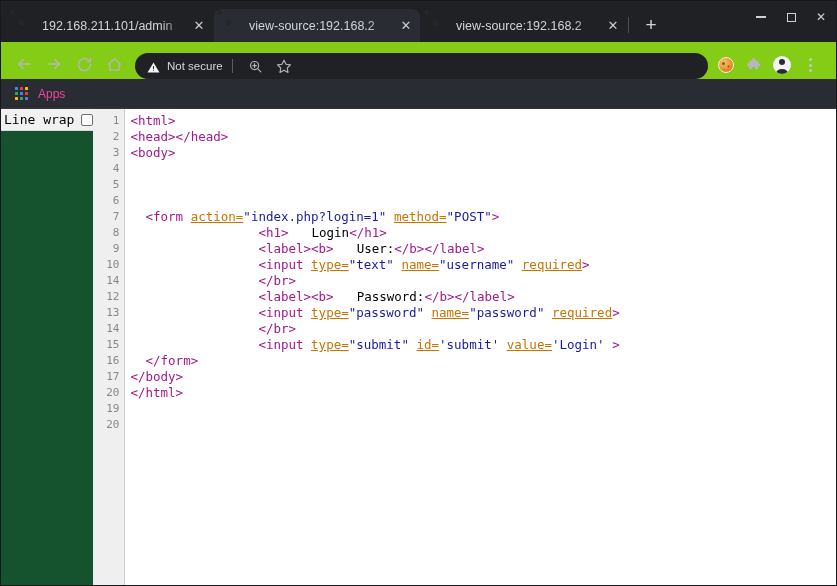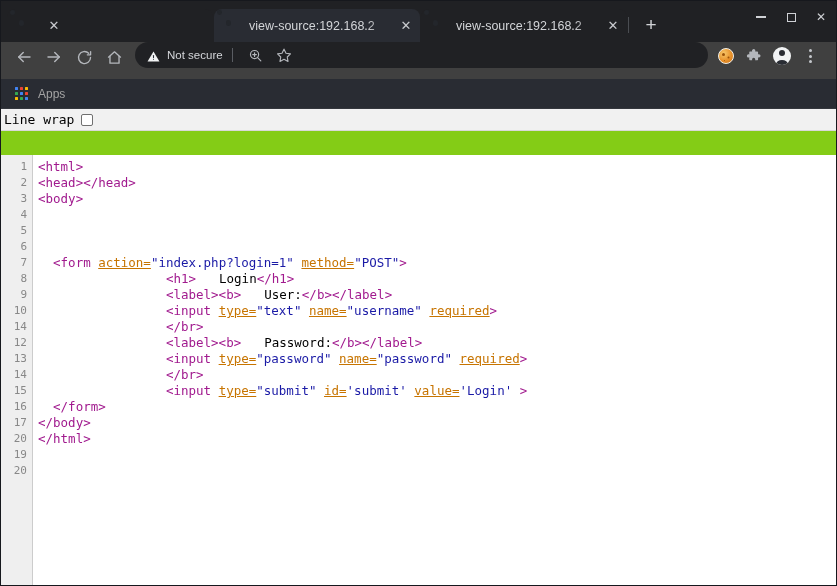--- a/index.html
+++ b/index.html
@@ -133,23 +133,23 @@
     color: #cfd1d5;
     font-size: 12px;
     cursor: pointer;
   }
   .wc .bar { width: 10px; height: 1.6px; background: #cfd1d5; }
   .wc .sq  { width: 9px; height: 9px; border: 1.6px solid #cfd1d5; box-sizing: border-box; }
 
   
   .toolbar {
     height: 37px;
-    background: #404040;
-    display: flex;
-    align-items: flex-start;
+    background: #84cc16;
+    display: flex;
+    align-items: flex-end;
     padding: 0 12px 0 8px;
     flex: 0 0 auto;
   }
   .navbtn {
     width: 30px; height: 30px;
     display: flex; align-items: center; justify-content: center;
     color: #b4b7bc;
     border-radius: 50%;
     cursor: pointer;
     flex: 0 0 30px;
@@ -278,31 +278,30 @@
   .appsgrid {
     width: 14px; height: 14px;
     display: grid;
     grid-template-columns: repeat(3, 3px);
     grid-template-rows: repeat(3, 3px);
     gap: 2px;
     margin-right: 9px;
     flex: 0 0 14px;
   }
   .appsgrid span { width: 3px; height: 3px; border-radius: 0.5px; display: block; }
-  .bm-label { font-size: 12px; color: #a3a3a3; white-space: nowrap; }
+  .bm-label { font-size: 12px; color: #ec4899; white-space: nowrap; }
 
   
   .page {
     flex: 1 1 auto;
-    background: #84cc16;
-    display: flex;
-    flex-direction: column;
-    overflow: hidden;
-    position: relative;
-    gap: 24px;
+    background: #14532d;
+    display: flex;
+    flex-direction: row;
+    overflow: hidden;
+    position: relative;
   }
   .linewrap-bar {
     height: 21px;
     background: #f1f1f1;
     display: flex;
     align-items: center;
     padding-left: 3px;
     border-bottom: 1px solid #d8d8d8;
     flex: 0 0 auto;
   }
@@ -360,20 +359,21 @@
   .tx  { color: #000000; margin-left: 23px; }   
 </style>
 </head>
 <body>
 
 <div class="window">
 
   <div class="tabstrip">
     <div class="tab inactive">
       <span class="favicon"><span class="globe"></span></span>
+      <span class="title">192.168.211.101/admin</span>
       <span class="tabclose">✕</span>
     </div>
     <div class="tab active">
       <span class="favicon"><span class="globe"></span></span>
       <span class="title">view-source:192.168.2</span>
       <span class="tabclose">✕</span>
     </div>
     <div class="tab inactive">
       <span class="favicon"><span class="globe"></span></span>
       <span class="title">view-source:192.168.2</span>

